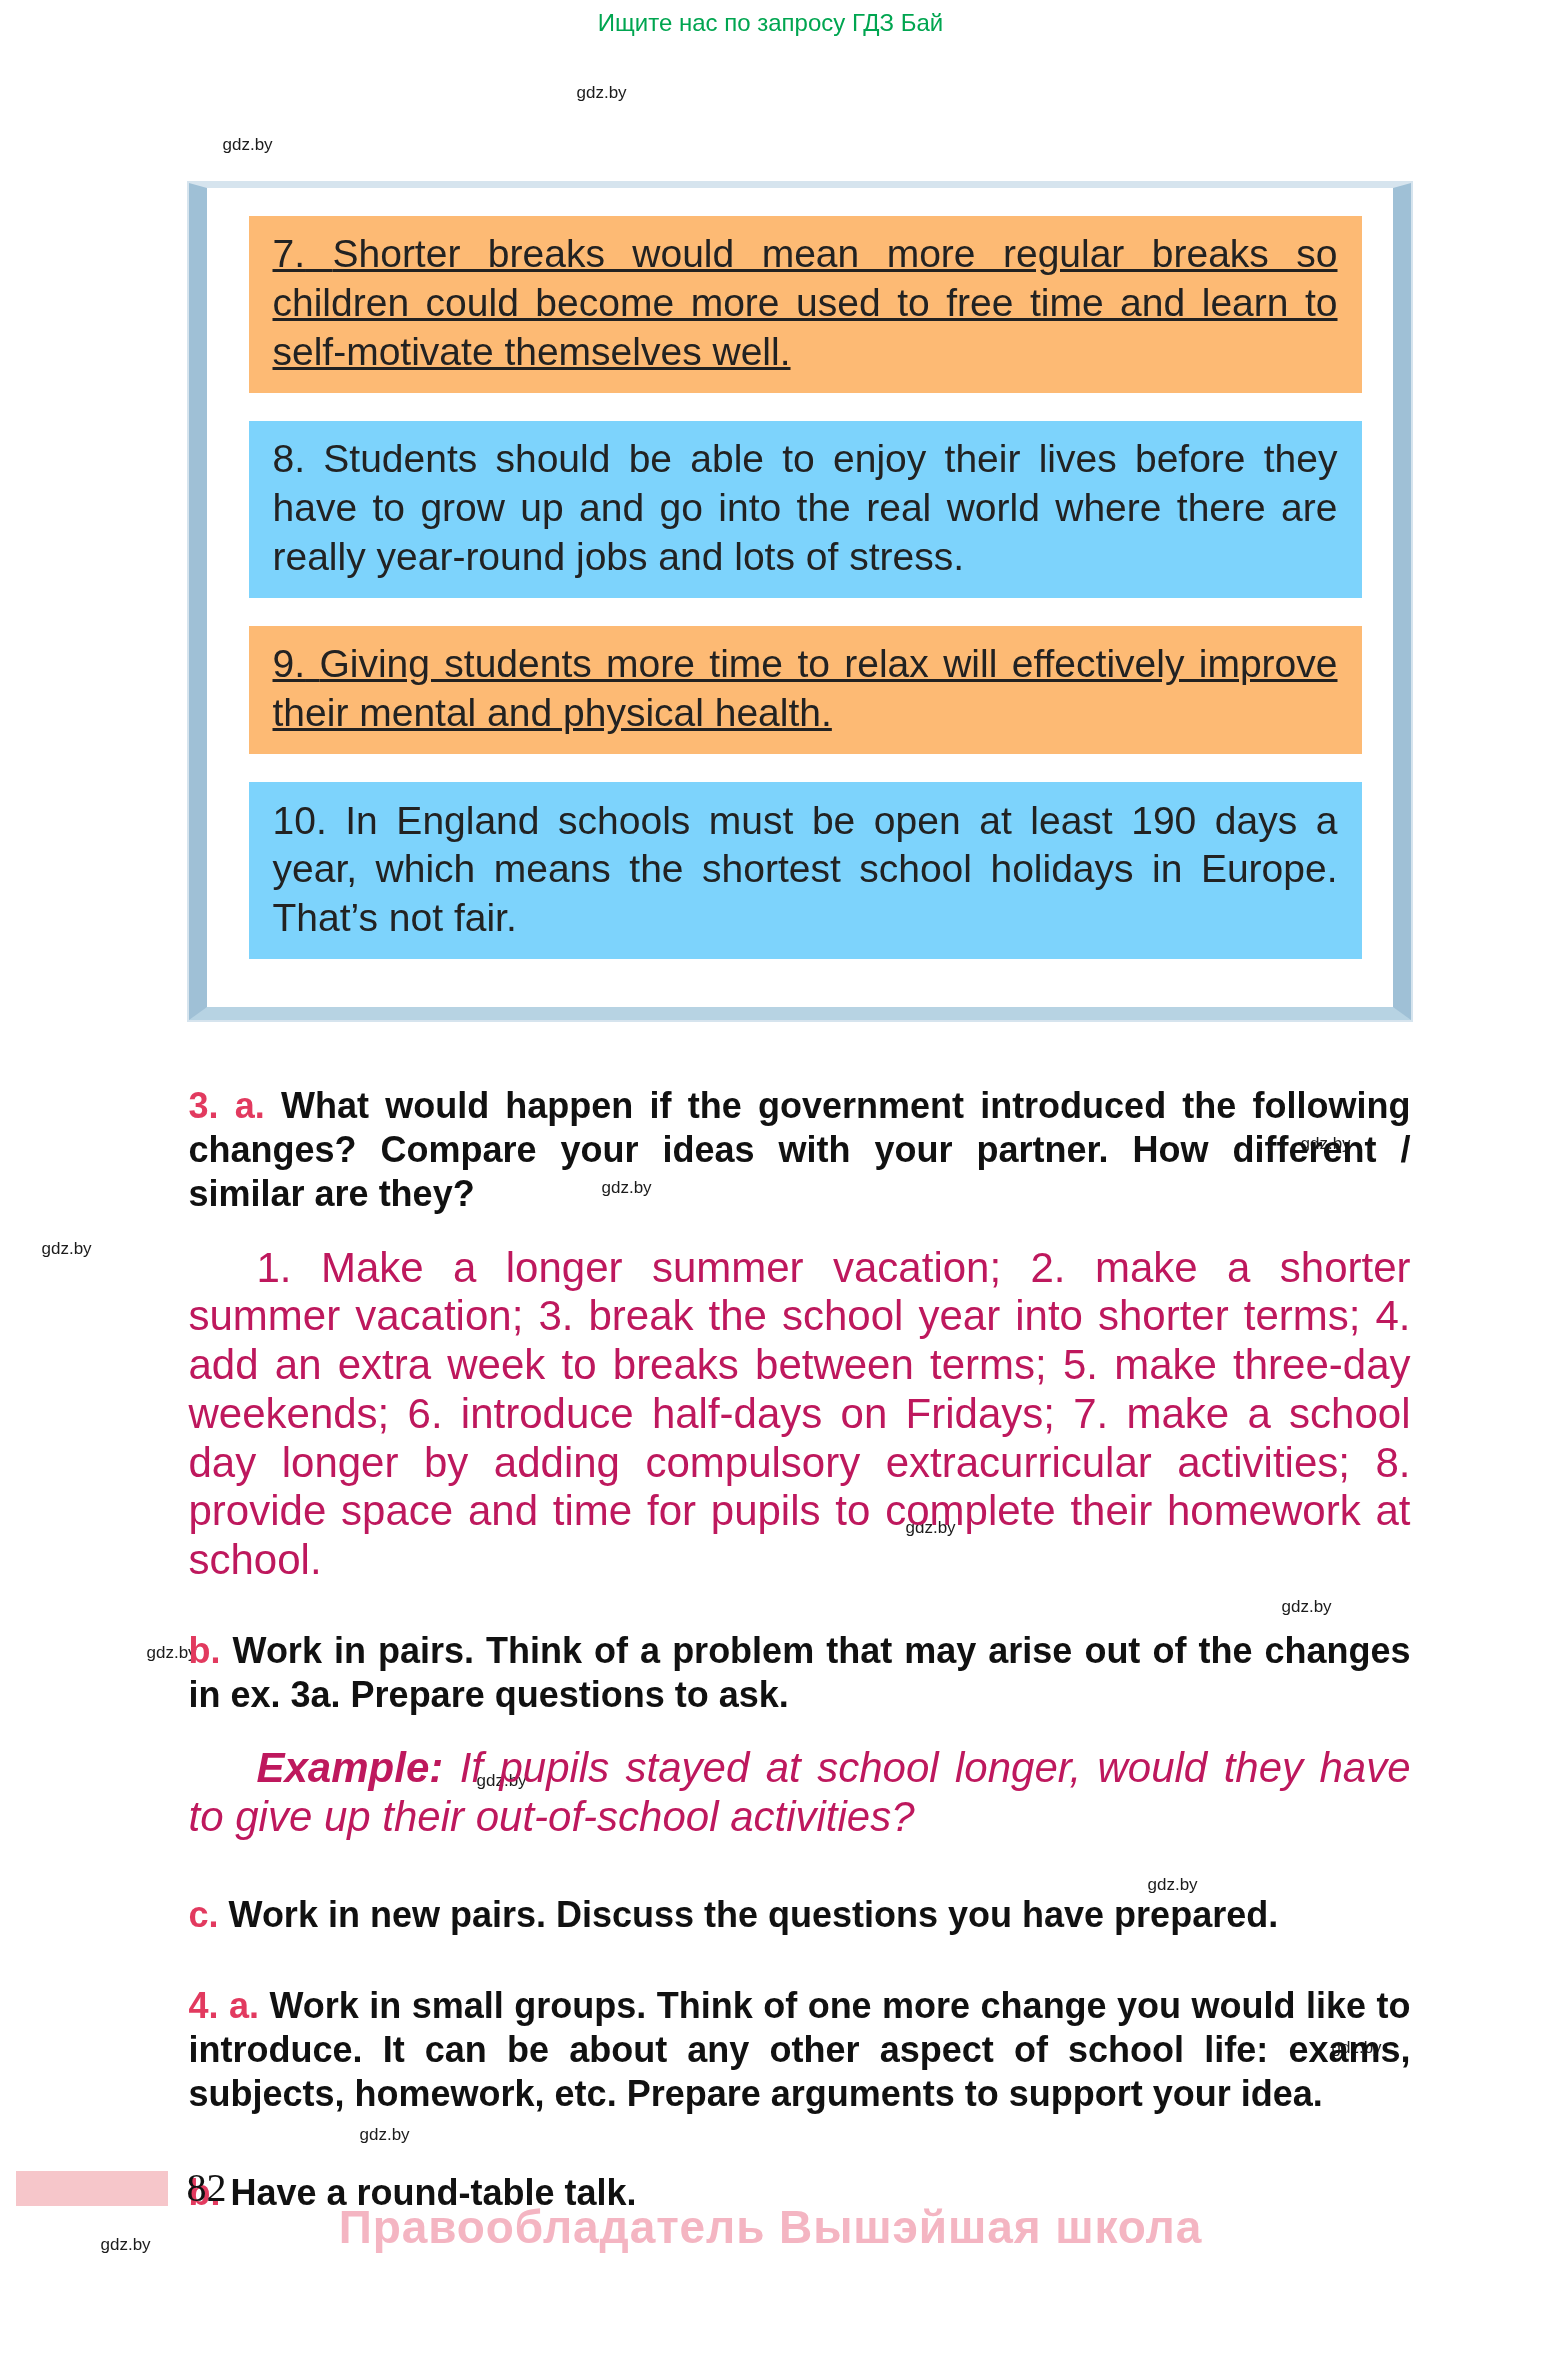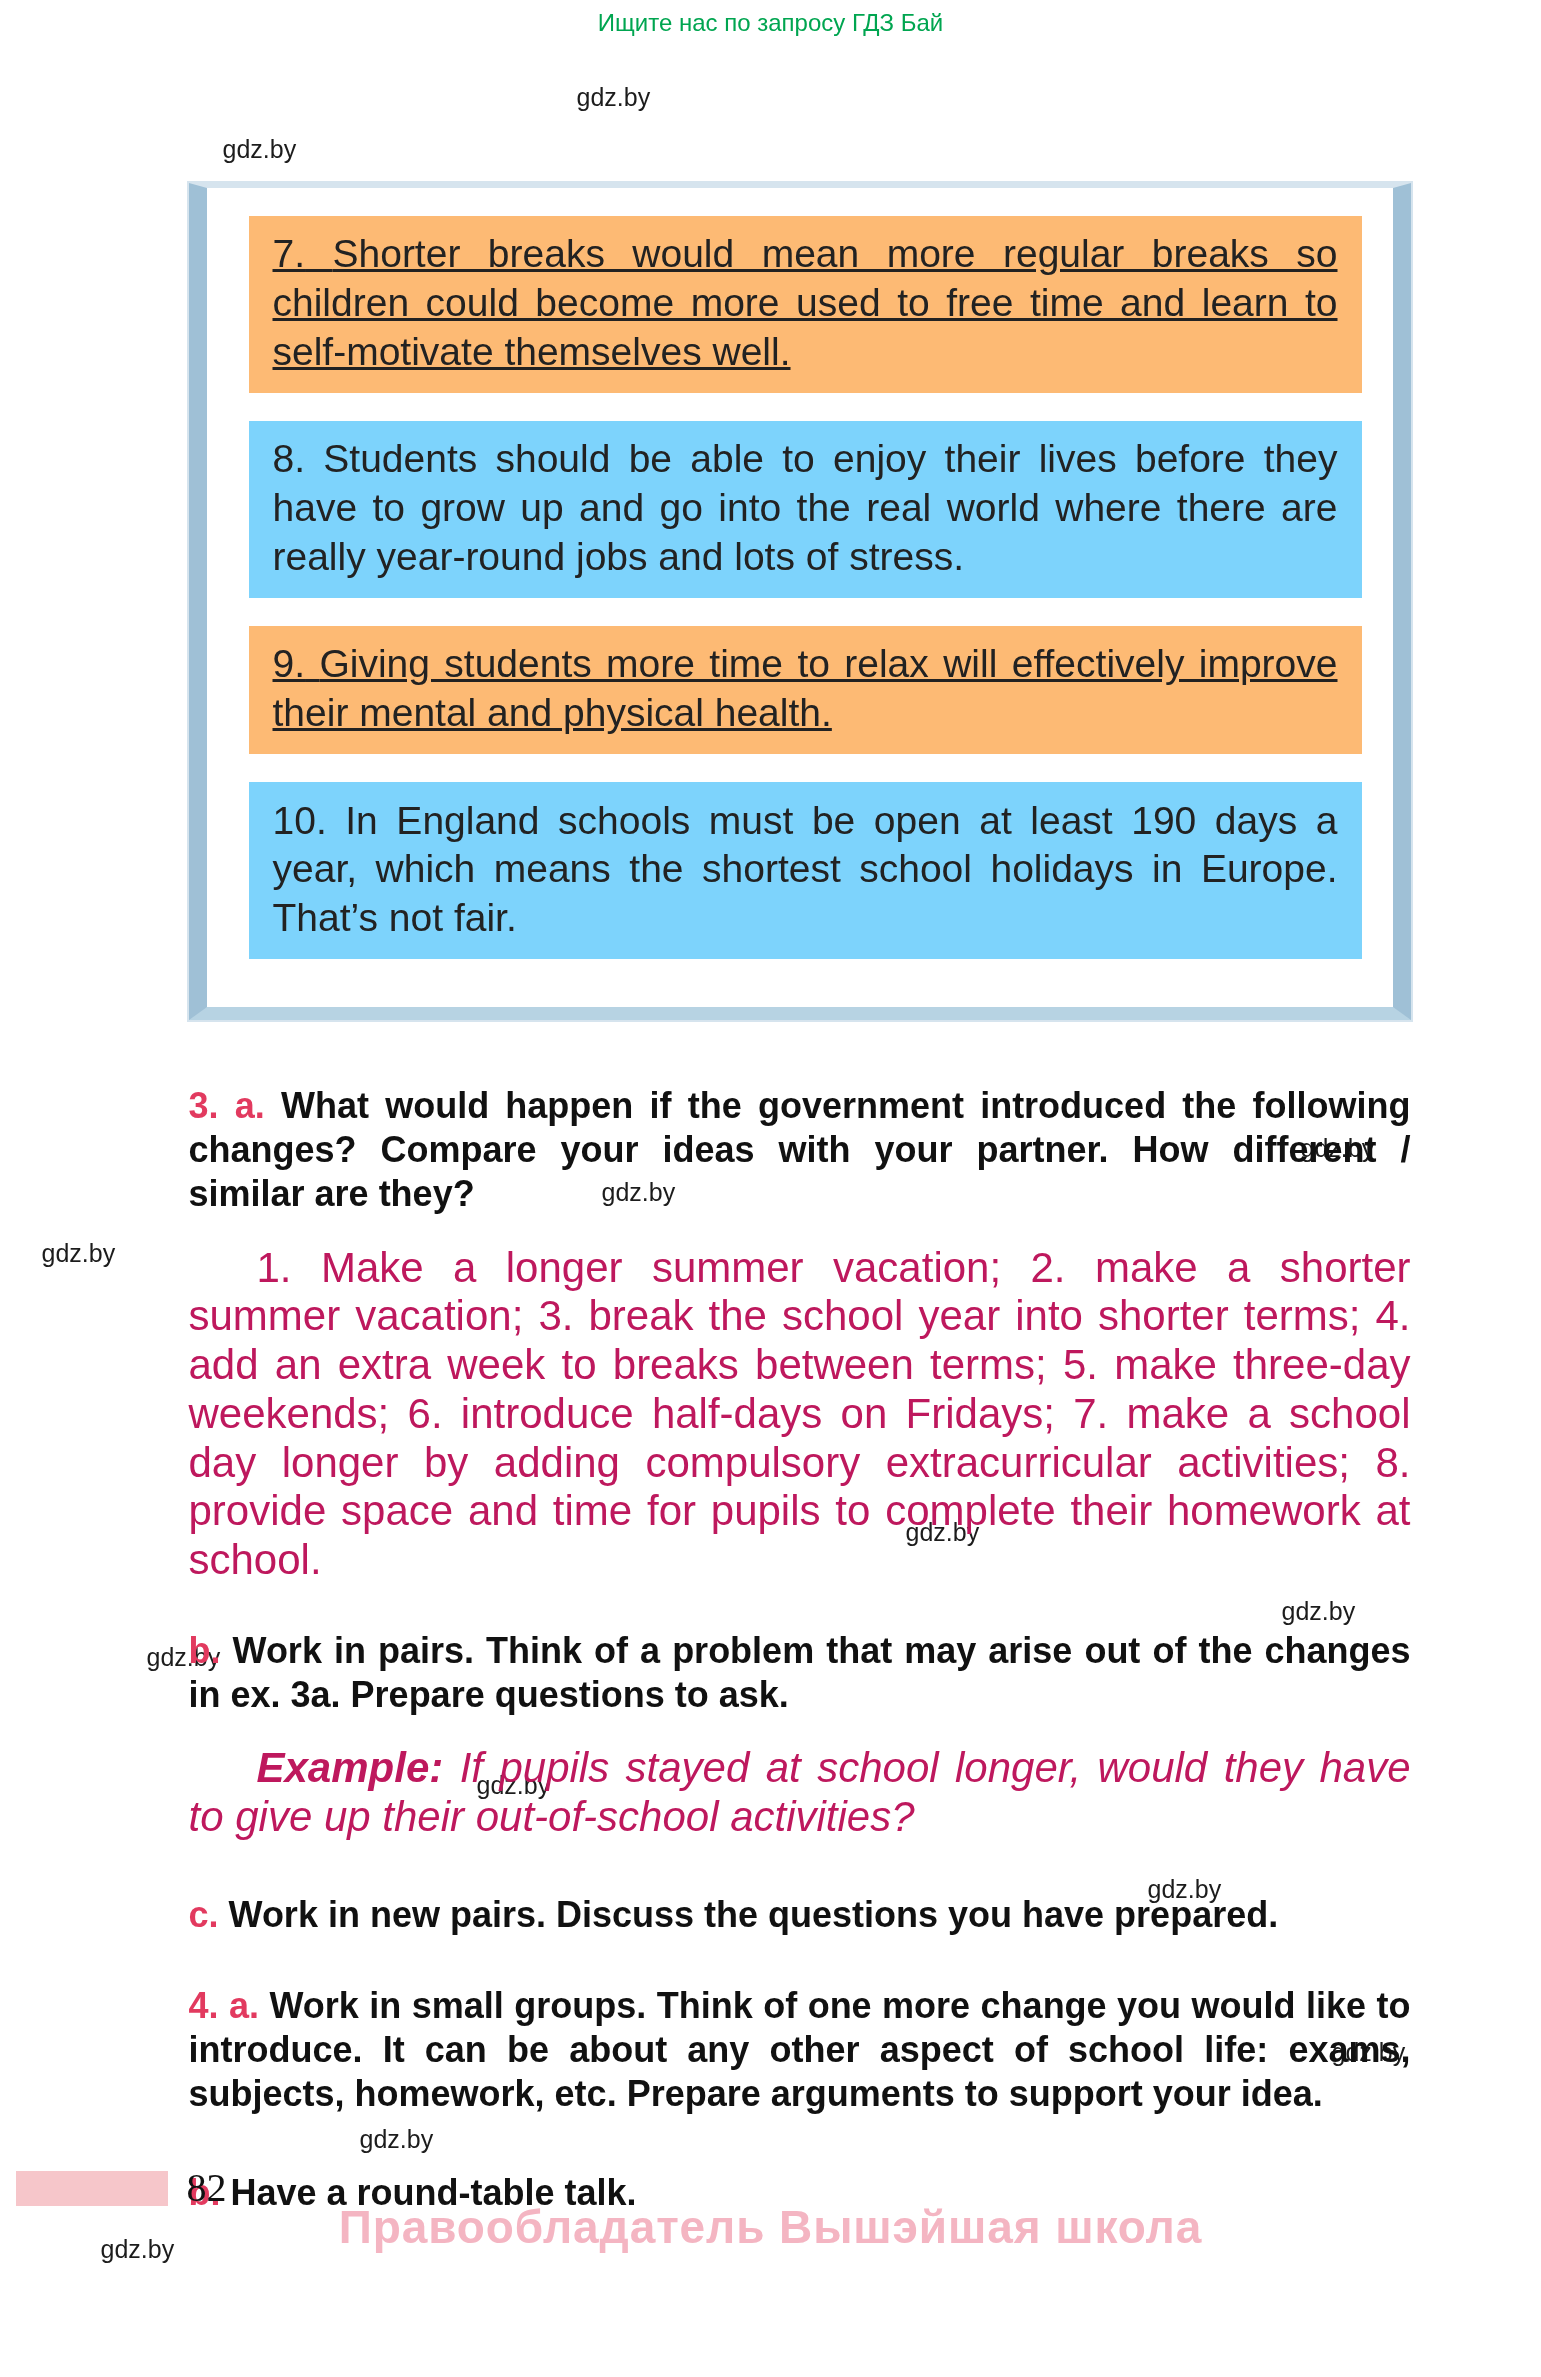--- a/index.html
+++ b/index.html
@@ -20,21 +20,21 @@
     position: absolute;
     top: 7.4px; left: 0; right: 0;
     text-align: center;
     font-size: 24px;
     color: #00a550;
   }
 
   
   .wm {
     position: absolute;
-    font-size: 25px;
+    font-size: 17px;
     color: #1c1c1c;
     white-space: nowrap;
   }
 
   
   .content {
     position: absolute;
     left: 173px;
     top: 181px;
     width: 1222px;

